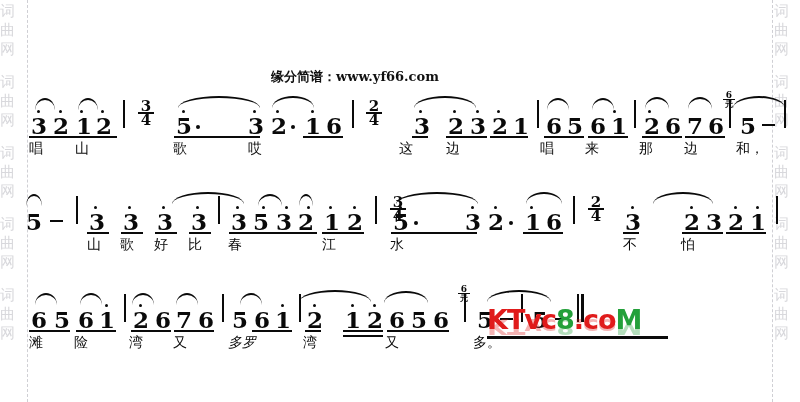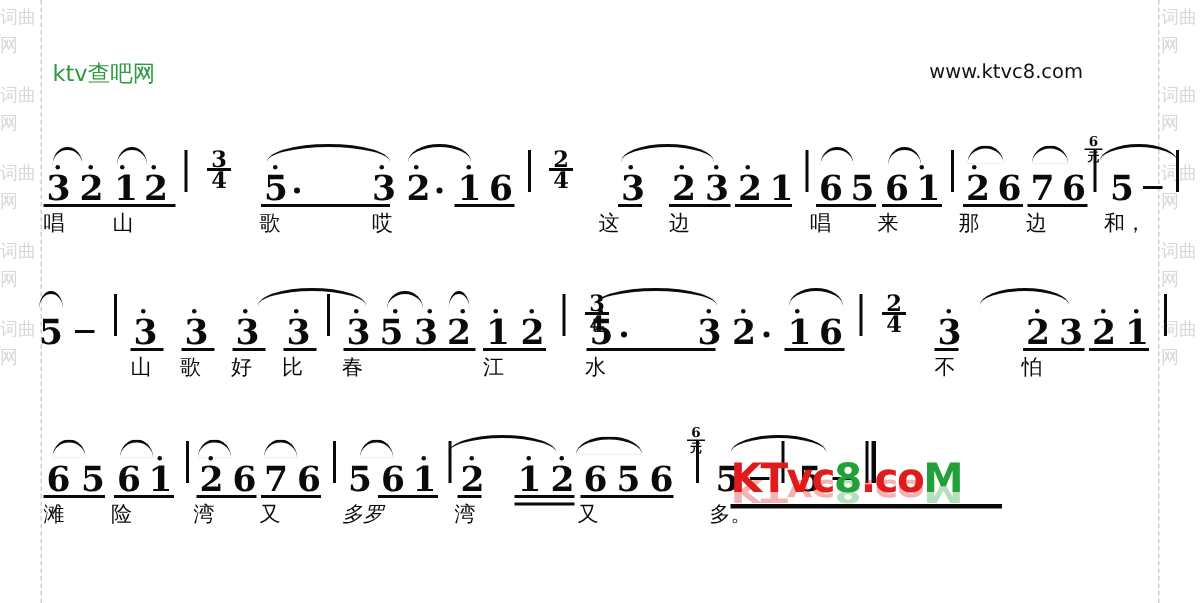--- a/index.html
+++ b/index.html
@@ -15,21 +15,21 @@
     width:800px;height:402px;
     background:#fff;
   }
 
   
   .rail{
     position:absolute;top:0;bottom:0;width:26px;
     display:flex;flex-direction:column;align-items:center;
     justify-content:flex-start;
     font-family:"DejaVu Sans", sans-serif;
-    font-size:12px;line-height:19px;
+    font-size:15px;line-height:19px;
     color:#d8d8dc;
     user-select:none;
     padding-top:2px;
   }
   .rail.left{left:0;}
   .rail.right{right:0;}
   .rail .wm{display:block;}
   .rail .gap{height:14px;}
   .railline{
     position:absolute;top:0;bottom:0;width:0;
@@ -214,22 +214,21 @@
     <span class="wm">词曲网</span>
     <span class="gap"></span>
     <span class="wm">词曲网</span>
     <span class="gap"></span>
     <span class="wm">词曲网</span>
     <span class="gap"></span>
     <span class="wm">词曲网</span>
   </div>
   <div class="railline right"></div>
 
-  <div class="logo-ktv">ktv查吧网</div>
-  <div class="site-top">www.ktvc8.com</div>
+  <div class="subtitle">缘分简谱：www.yf66.com</div>
 
   <div class="system sys1">
     <div class="notes">
 
       <div class="slur" style="left:35px;top:2px;width:20px;"></div>
       <div class="slur" style="left:78px;top:2px;width:20px;"></div>
       <div class="slur" style="left:178px;top:0px;width:82px;"></div>
       <div class="slur" style="left:272px;top:0px;width:42px;"></div>
       <div class="slur" style="left:414px;top:0px;width:62px;"></div>
       <div class="slur" style="left:547px;top:2px;width:22px;"></div>

